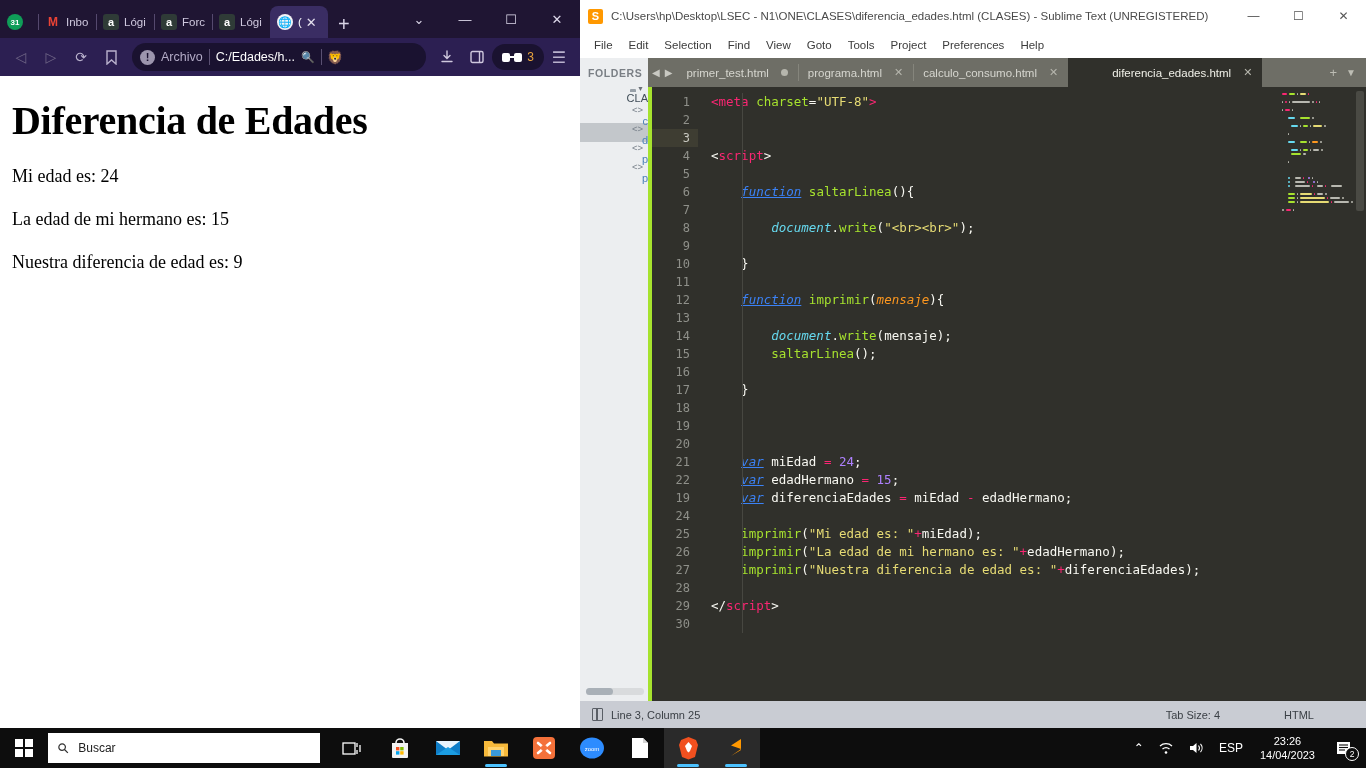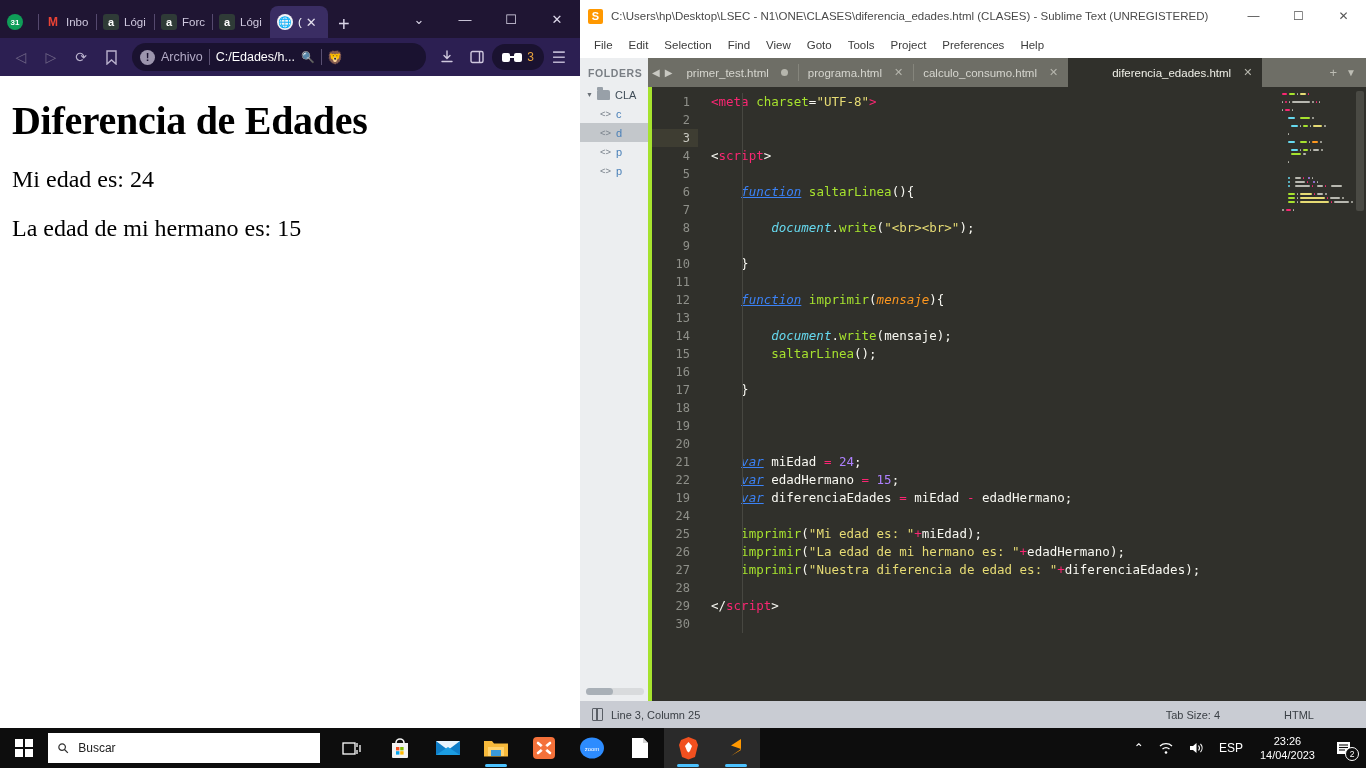--- a/index.html
+++ b/index.html
@@ -66,39 +66,39 @@
   .glasses i:first-child{left:0;} .glasses i:last-child{right:0;}
   .glasses::after { content:""; position:absolute; left:8px; top:3px; width:4px; height:2px; background:#fff; }
   .shield-count { color:#e8a33d; }
 
   .page {
     position:absolute; left:0; top:76px; right:0; bottom:0;
     background:#ffffff; overflow:hidden;
     font-family:"Liberation Serif", serif; color:#000;
   }
   .page h1 { font-size:40px; margin:21px 0 0 12px; font-weight:bold; letter-spacing:-0.3px;}
-  .page p { font-size:24px; margin:22px 0 0 12px; }
+  .page p { font-size:18px; margin:22px 0 0 12px; }
 
   
   #sublime {
     position:absolute; left:580px; top:0; width:786px; height:728px;
     background:#30302b; overflow:hidden;
   }
   .st-title { height:32px; background:#ffffff; display:flex; align-items:center; }
   .st-logo { width:15px;height:15px;margin:0 8px 0 8px; background:#ff9800; color:#fff; font-weight:bold; font-size:11px; display:flex;align-items:center;justify-content:center; border-radius:2px;}
   .st-title-text { font-size:11.5px; color:#4a4a4a; flex:1; white-space:nowrap; overflow:hidden;}
   .st-wctl { width:45px;height:32px;display:flex;align-items:center;justify-content:center;color:#555;font-size:12px; }
   .st-menu { height:26px; background:#ffffff; display:flex; align-items:center; padding-left:6px; gap:0; }
   .st-menu span { font-size:11.5px; color:#3c3c3c; padding:3px 8px; }
 
   .st-body { position:absolute; left:0; top:58px; right:0; bottom:27px; display:flex; background:#30302b; }
 
   .st-sidebar { width:68px; background:#eceef0; flex:0 0 68px; position:relative; overflow:hidden; }
   .sb-header { font-size:10.5px; font-weight:bold; color:#7a7f85; letter-spacing:0.6px; padding:9px 0 6px 8px; }
-  .sb-row { display:flex; align-items:center; font-size:11px; color:#4a80b8; height:19px; padding-left:8px; white-space:nowrap; }
+  .sb-row { display:flex; align-items:flex-end; font-size:11px; color:#4a80b8; height:19px; padding-left:8px; white-space:nowrap;flex-direction:column; }
   .sb-row.folder { color:#3f4c57; padding-left:6px; }
   .sb-row.sel { background:#c3c7cb; }
   .sb-arrow { font-size:7px; color:#6b7177; margin-right:4px; }
   .sb-folder-ico { width:13px;height:10px;background:#98a0a8;border-radius:1px 2px 1px 1px; margin-right:5px; position:relative;}
   .sb-folder-ico::before{content:"";position:absolute;left:0;top:-3px;width:6px;height:3px;background:#98a0a8;border-radius:1px 1px 0 0;}
   .sb-code-ico { font-size:9.5px;color:#78808a;margin-right:5px;margin-left:12px;}
   .sb-scroll { position:absolute; left:6px; bottom:6px; width:58px; height:7px; background:#d9dbdd; border-radius:4px;}
   .sb-scroll i { display:block; width:27px; height:7px; background:#a9b0b7; border-radius:4px; }
 
   .st-main { flex:1; position:relative; display:flex; flex-direction:column; min-width:0; }
@@ -253,20 +253,21 @@
           </span>
         <span class="shield-count">3</span>
       </div>
       <div class="tb-btn" style="font-size:16px;">☰</div>
     </div>
 
     <div class="page">
       <h1>Diferencia de Edades</h1>
       <p>Mi edad es: 24</p>
       <p>La edad de mi hermano es: 15</p>
+      <p>Nuestra diferencia de edad es: 9</p>
     </div>
   </div>
 
   <div id="sublime">
 
     <div class="st-title">
       <div class="st-logo">S</div>
       <div class="st-title-text">C:\Users\hp\Desktop\LSEC - N1\ONE\CLASES\diferencia_edades.html (CLASES) - Sublime Text (UNREGISTERED)</div>
       <div class="st-wctl">—</div>
       <div class="st-wctl">☐</div>

